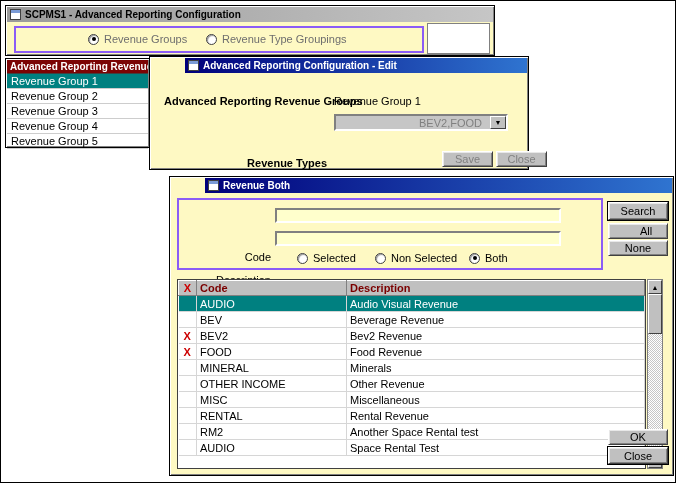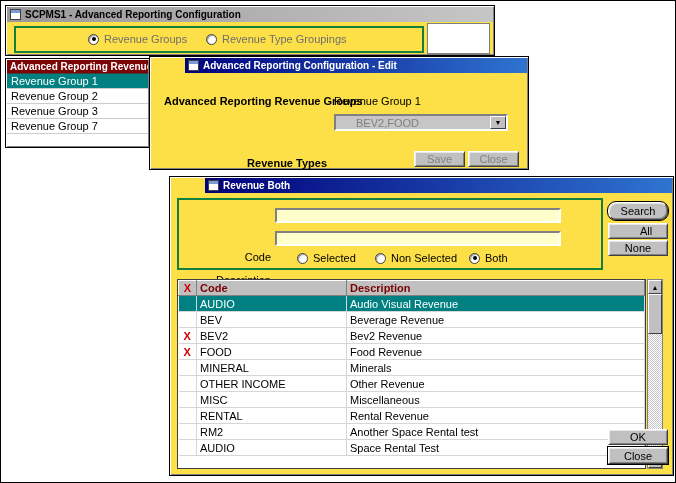--- a/index.html
+++ b/index.html
@@ -1,37 +1,37 @@
 <!DOCTYPE html>
 <html><head>
 <meta charset="utf-8">
 <style>
   html,body{margin:0;padding:0;background:#e8e8e8;font-family:"Liberation Sans",sans-serif;}
   .screen{position:relative;width:676px;height:483px;background:#ffffff;border:1px solid #000;box-sizing:border-box;overflow:hidden;font-size:11px;color:#000;}
 
   
-  .win{position:absolute;background:#fde047;border:1px solid #000;box-shadow:inset 1px 1px 0 #ffffff, inset -1px -1px 0 #808080;box-sizing:border-box;}
+  .win{position:absolute;background:#fef9c3;border:1px solid #000;box-shadow:inset 1px 1px 0 #ffffff, inset -1px -1px 0 #808080;box-sizing:border-box;}
   .titlebar{position:absolute;left:1px;top:1px;right:1px;height:15px;display:flex;align-items:center;gap:4px;padding:0 3px;font-size:10px;font-weight:bold;color:#fff;white-space:nowrap;overflow:hidden;box-sizing:border-box;}
   .titlebar.blue{background:linear-gradient(90deg,#00007b,#2f74d0);margin-left:34px;}
   .titlebar.gray{background:linear-gradient(90deg,#9a9a9a,#c6c6c6);color:#000;}
   .titlebar.maroon{background:#7b0404;height:13px;}
   .ticon{width:11px;height:11px;flex:0 0 11px;background:linear-gradient(#7b9bd6 0 3px,#fff 3px);border:1px solid #404040;box-sizing:border-box;}
 
   
-  .ybox{position:absolute;border:2px solid #15803d;box-sizing:border-box;}
+  .ybox{position:absolute;border:2px solid #8b5cf6;box-sizing:border-box;}
 
   
   .btn{position:absolute;background:#c0c0c0;border:1px solid;border-color:#fff #404040 #404040 #fff;box-shadow:inset 1px 1px 0 #e8e8e8, inset -1px -1px 0 #808080;display:flex;align-items:center;justify-content:center;font-size:11px;box-sizing:border-box;cursor:default;}
   .btn.default{outline:1px solid #000;}
-  .btn.disabled{color:#808080;}
+  .btn.disabled{color:#808080;margin-left:28px;}
 
   
   .field{position:absolute;border:2px solid;border-color:#808080 #fff #fff #808080;background:#ffffcc;box-sizing:border-box;font-family:"Liberation Sans",sans-serif;font-size:11px;padding:0 2px;outline:none;}
   .combo{position:absolute;border:2px solid;border-color:#808080 #fff #fff #808080;background:#c6c6c6;box-sizing:border-box;display:flex;align-items:center;}
-  .combo .cv{flex:1;color:#808080;padding:0 20px;white-space:nowrap;overflow:hidden;}
+  .combo .cv{flex:1;color:#808080;padding:0 8px;white-space:nowrap;overflow:hidden;text-align:right;}
   .combo .drop{width:14px;align-self:stretch;background:#c0c0c0;border:1px solid;border-color:#fff #404040 #404040 #fff;display:flex;align-items:center;justify-content:center;font-size:7px;color:#000;}
 
   
   .radio{position:absolute;display:flex;align-items:center;gap:5px;white-space:nowrap;}
   .radio .circle{width:11px;height:11px;border-radius:50%;background:#fff;border:1px solid #404040;box-shadow:inset 1px 1px 1px #9a9a9a;position:relative;box-sizing:border-box;flex:0 0 11px;}
   .radio.checked .circle::after{content:"";position:absolute;left:2.5px;top:2.5px;width:4px;height:4px;border-radius:50%;background:#000;}
   .radio.dim{color:#6e6e6e;}
 
   
   .lbl{position:absolute;white-space:nowrap;}
@@ -104,21 +104,22 @@
   </div>
 
   <div class="win" style="left:4px;top:57px;width:145px;height:90px;z-index:3;">
     <div class="titlebar maroon">
       <span>Advanced Reporting Revenue Gr</span>
     </div>
     <div class="glist">
         <div class="list-item sel">Revenue Group 1</div>
         <div class="list-item">Revenue Group 2</div>
         <div class="list-item">Revenue Group 3</div>
-        <div class="list-item">Revenue Group 7</div>
+        <div class="list-item">Revenue Group 4</div>
+        <div class="list-item">Revenue Group 5</div>
       </div>
   </div>
 
   <div class="win" style="left:168px;top:175px;width:505px;height:300px;z-index:4;">
     <div class="titlebar blue">
       <span class="ticon"></span>
       <span>Revenue Both</span>
     </div>
 
     <div class="ybox" style="left:7px;top:21px;width:426px;height:72px;">
@@ -133,21 +134,21 @@
       <label class="radio" style="left:196px;top:52px;">
         <span class="circle"></span>
         <span>Non Selected</span>
       </label>
       <label class="radio checked" style="left:290px;top:52px;">
         <span class="circle"></span>
         <span>Both</span>
       </label>
     </div>
 
-    <div class="btn default" style="left:438px;top:25px;width:60px;height:18px;border-radius:8px;">Search</div>
+    <div class="btn default" style="left:438px;top:25px;width:60px;height:18px;">Search</div>
     <div class="btn" style="left:438px;top:46px;width:60px;height:16px;padding-left:16px;">All</div>
     <div class="btn" style="left:438px;top:63px;width:60px;height:16px;">None</div>
 
     <div class="table-wrap" style="left:7px;top:102px;width:469px;height:190px;">
       <table class="rtable">
         <colgroup>
             <col class="c-mark">
             <col class="c-code">
             <col>
           </colgroup>

